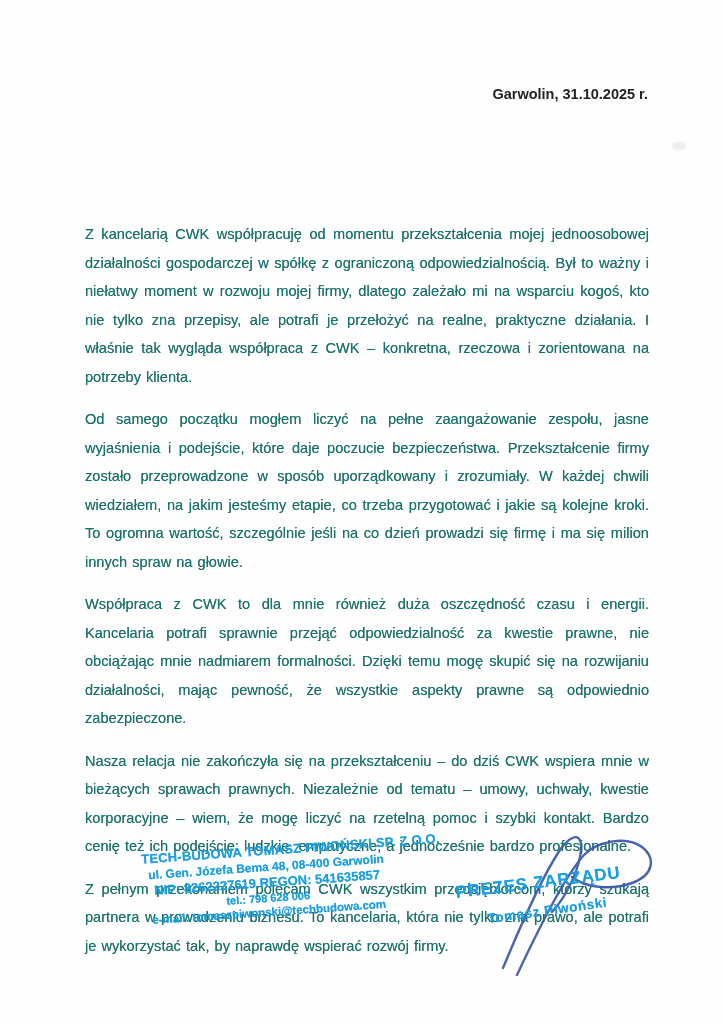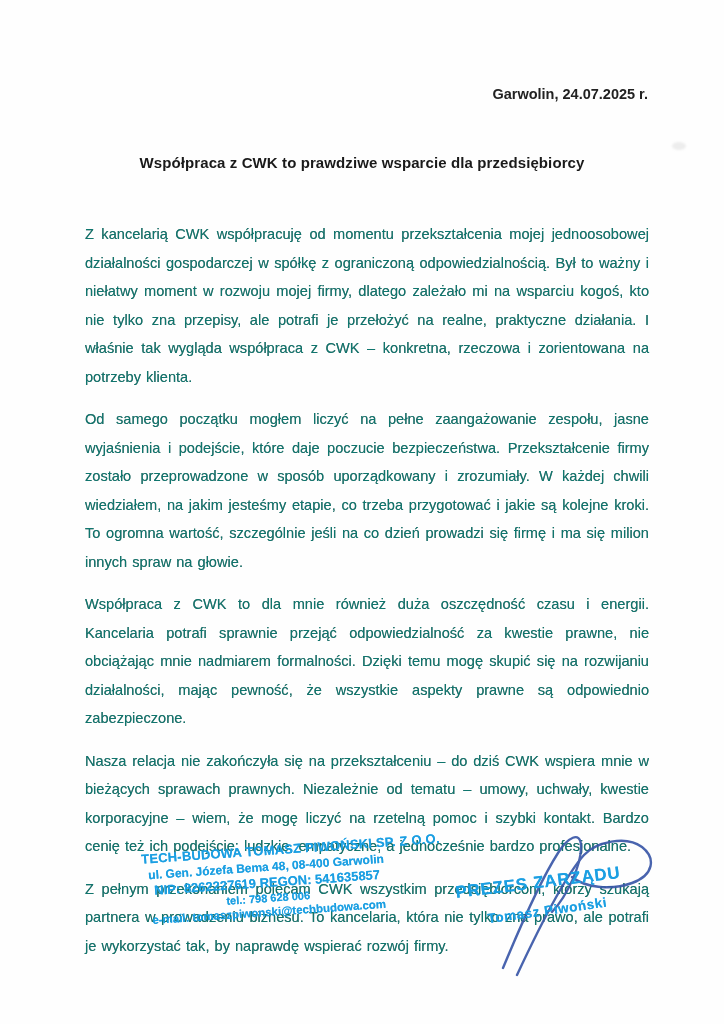--- a/index.html
+++ b/index.html
@@ -115,23 +115,22 @@
     filter: blur(1px);
   }
 </style>
 </head>
 <body>
 
 <div class="page">
 
   <div class="scan-smudge"></div>
 
-  <div class="date-line">Garwolin, 24.07.2025 r.</div>
+  <div class="date-line">Garwolin, 31.10.2025 r.</div>
 
-  <div class="doc-title">Współpraca z CWK to prawdziwe wsparcie dla przedsiębiorcy</div>
 
   <div class="doc-body">
     <p>Z kancelarią CWK współpracuję od momentu przekształcenia mojej jednoosobowej działalności gospodarczej w spółkę z ograniczoną odpowiedzialnością. Był to ważny i niełatwy moment w rozwoju mojej firmy, dlatego zależało mi na wsparciu kogoś, kto nie tylko zna przepisy, ale potrafi je przełożyć na realne, praktyczne działania. I właśnie tak wygląda współpraca z CWK – konkretna, rzeczowa i zorientowana na potrzeby klienta.</p>
     <p>Od samego początku mogłem liczyć na pełne zaangażowanie zespołu, jasne wyjaśnienia i podejście, które daje poczucie bezpieczeństwa. Przekształcenie firmy zostało przeprowadzone w sposób uporządkowany i zrozumiały. W każdej chwili wiedziałem, na jakim jesteśmy etapie, co trzeba przygotować i jakie są kolejne kroki. To ogromna wartość, szczególnie jeśli na co dzień prowadzi się firmę i ma się milion innych spraw na głowie.</p>
     <p>Współpraca z CWK to dla mnie również duża oszczędność czasu i energii. Kancelaria potrafi sprawnie przejąć odpowiedzialność za kwestie prawne, nie obciążając mnie nadmiarem formalności. Dzięki temu mogę skupić się na rozwijaniu działalności, mając pewność, że wszystkie aspekty prawne są odpowiednio zabezpieczone.</p>
     <p>Nasza relacja nie zakończyła się na przekształceniu – do dziś CWK wspiera mnie w bieżących sprawach prawnych. Niezależnie od tematu – umowy, uchwały, kwestie korporacyjne – wiem, że mogę liczyć na rzetelną pomoc i szybki kontakt. Bardzo cenię też ich podejście: ludzkie, empatyczne, a jednocześnie bardzo profesjonalne.</p>
     <p>Z pełnym przekonaniem polecam CWK wszystkim przedsiębiorcom, którzy szukają partnera w prowadzeniu biznesu. To kancelaria, która nie tylko zna prawo, ale potrafi je wykorzystać tak, by naprawdę wspierać rozwój firmy.</p>
   </div>
 
   <div class="company-stamp">

